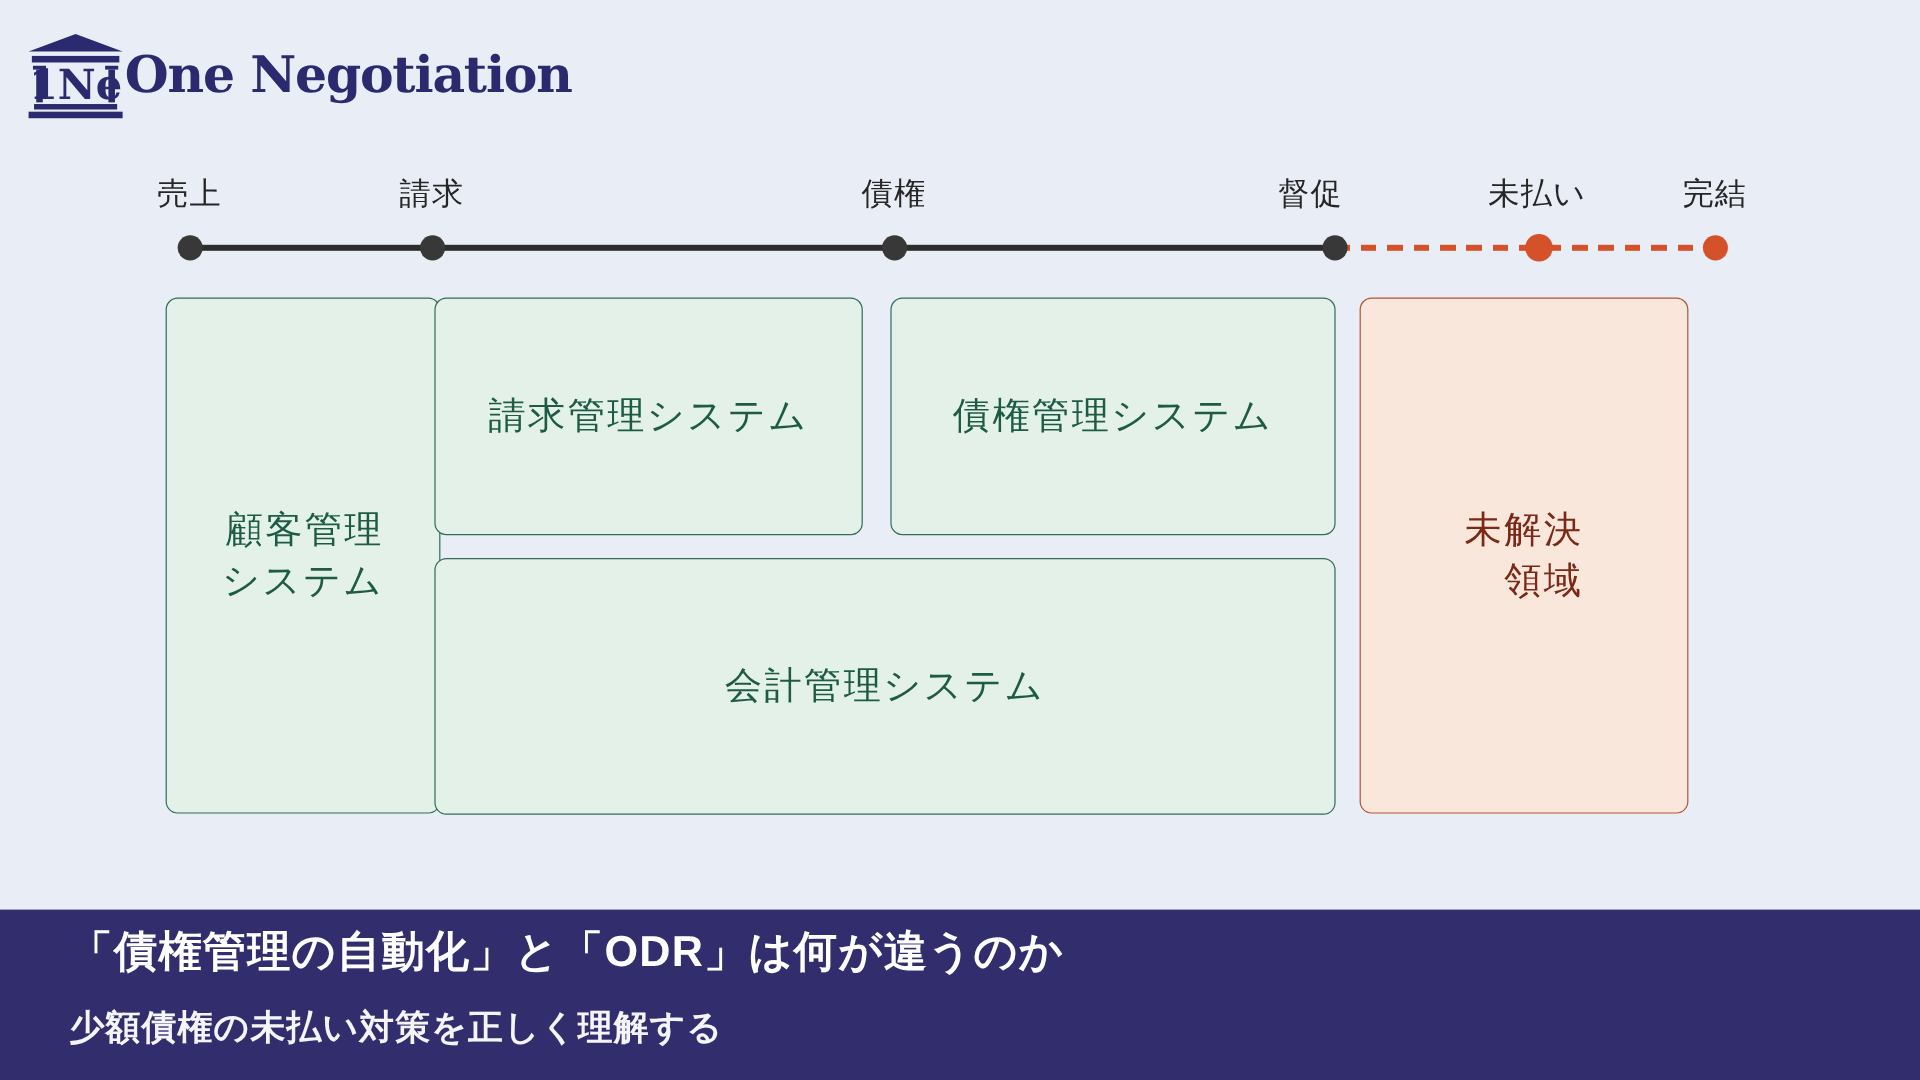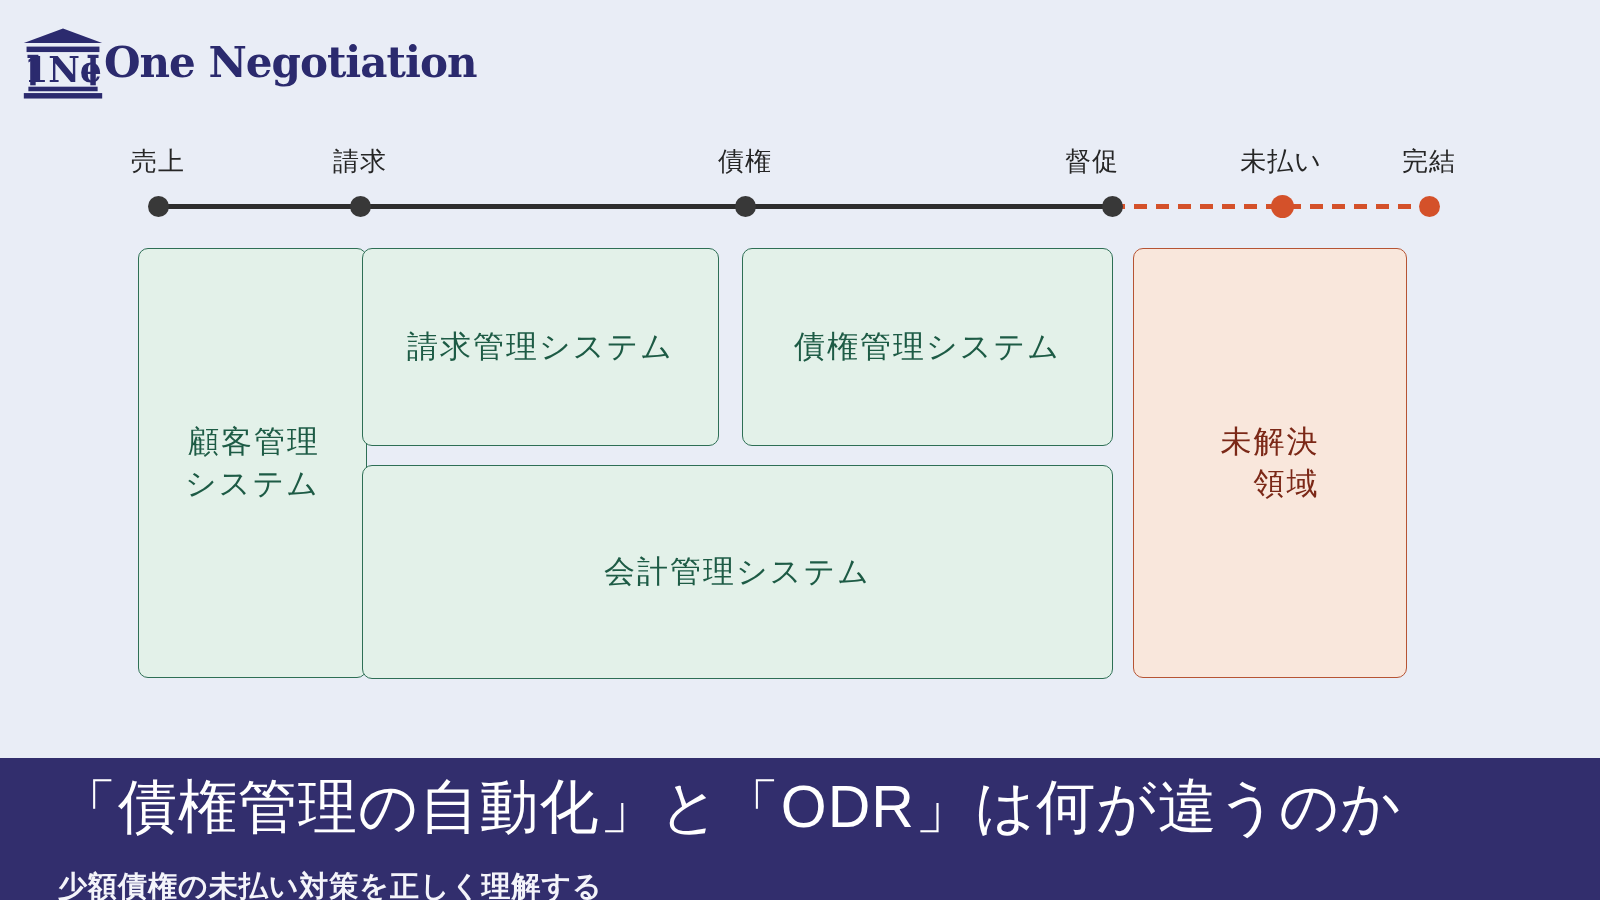--- a/index.html
+++ b/index.html
@@ -52,21 +52,21 @@
     left:1133px;top:248px;width:274px;height:430px;
     background:#f9e7dc;border:1.5px solid #b65434;color:#7b2817;
   }
   .two-line span{display:block;}
   
   .banner{
     position:absolute;left:0;top:758px;width:1600px;height:142px;background:#322e6d;
     box-sizing:border-box;padding:12px 0 0 58px;color:#ffffff;
   }
   .banner-title{
-    font-size:59px;font-weight:normal;letter-spacing:1px;line-height:1.28;white-space:nowrap;
+    font-size:36px;font-weight:bold;letter-spacing:1px;line-height:1.28;white-space:nowrap;
   }
   .banner-subtitle{
     font-size:29px;font-weight:bold;letter-spacing:1px;margin-top:21px;color:#f4f4fa;white-space:nowrap;
   }
 </style>
 </head>
 <body>
 
 <div class="logo-row">
   <svg class="logo-icon" viewBox="0 0 90 78" xmlns="http://www.w3.org/2000/svg">

